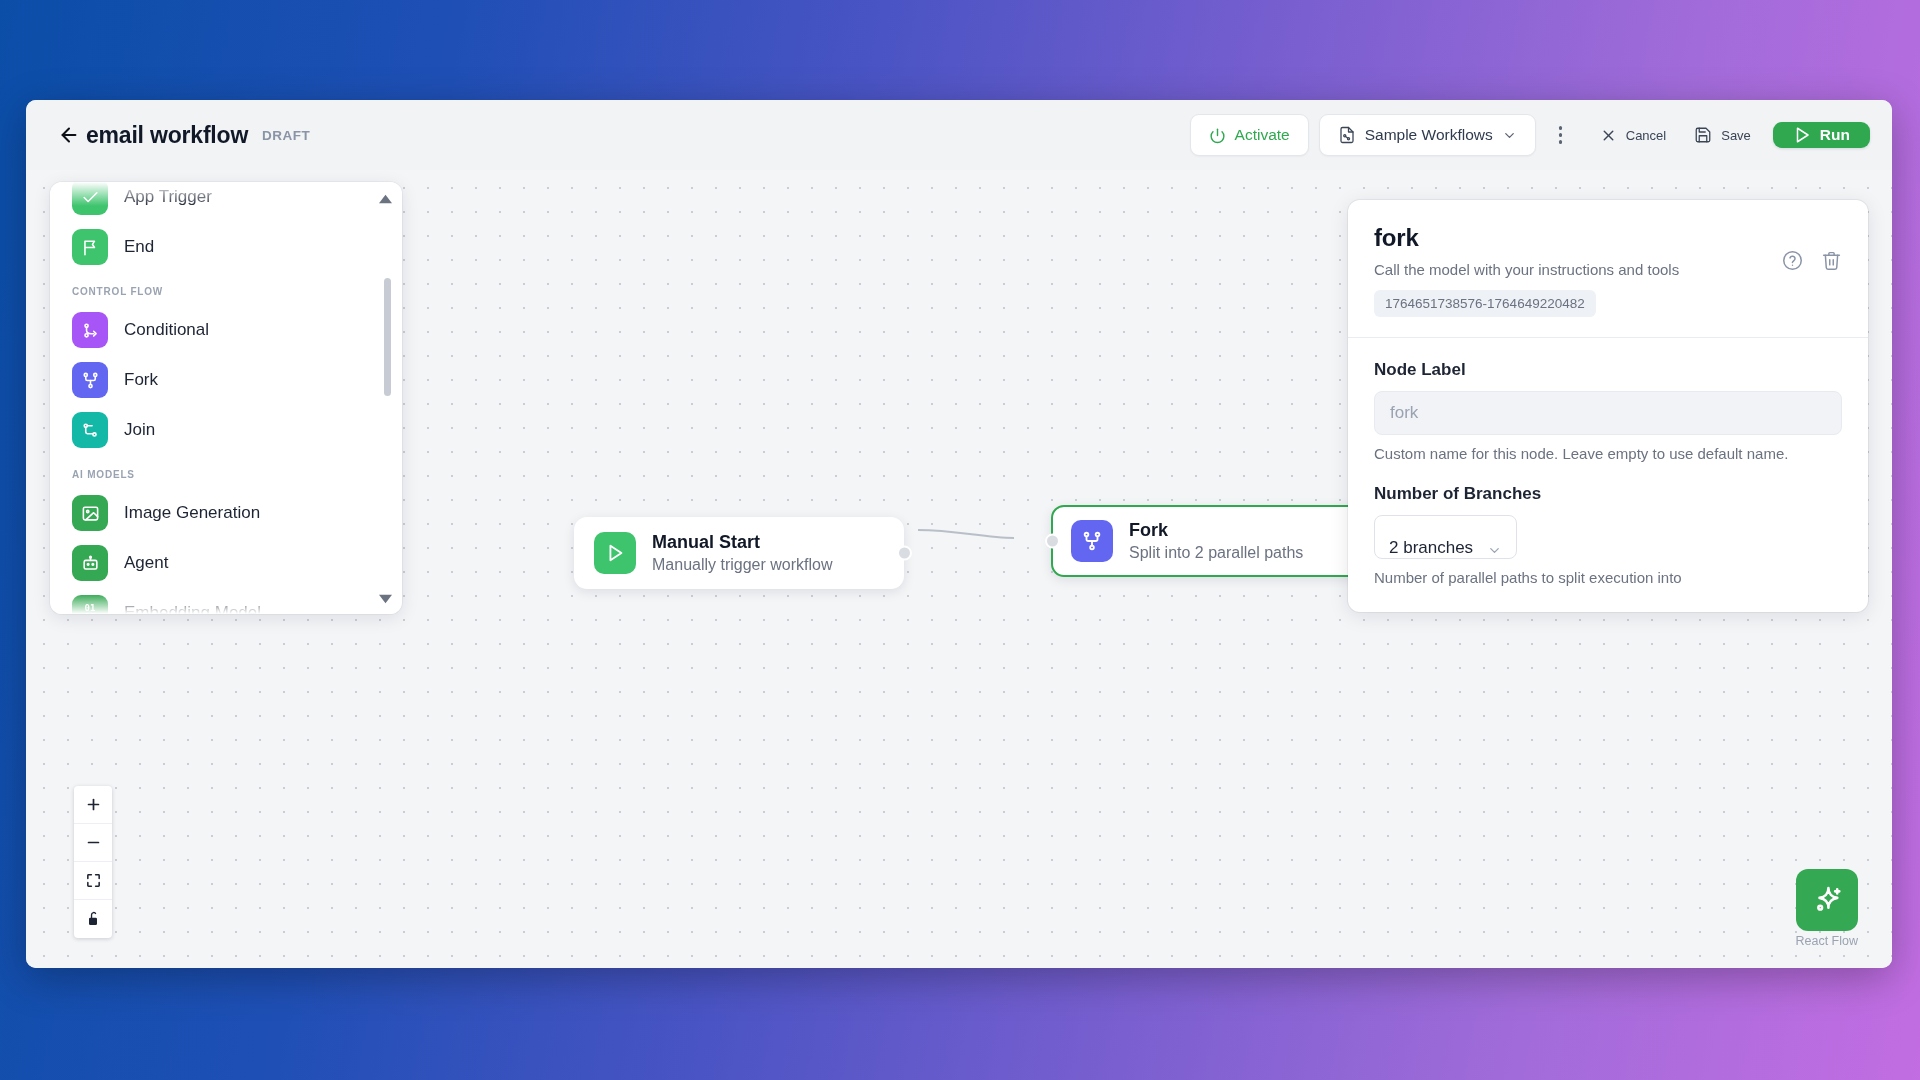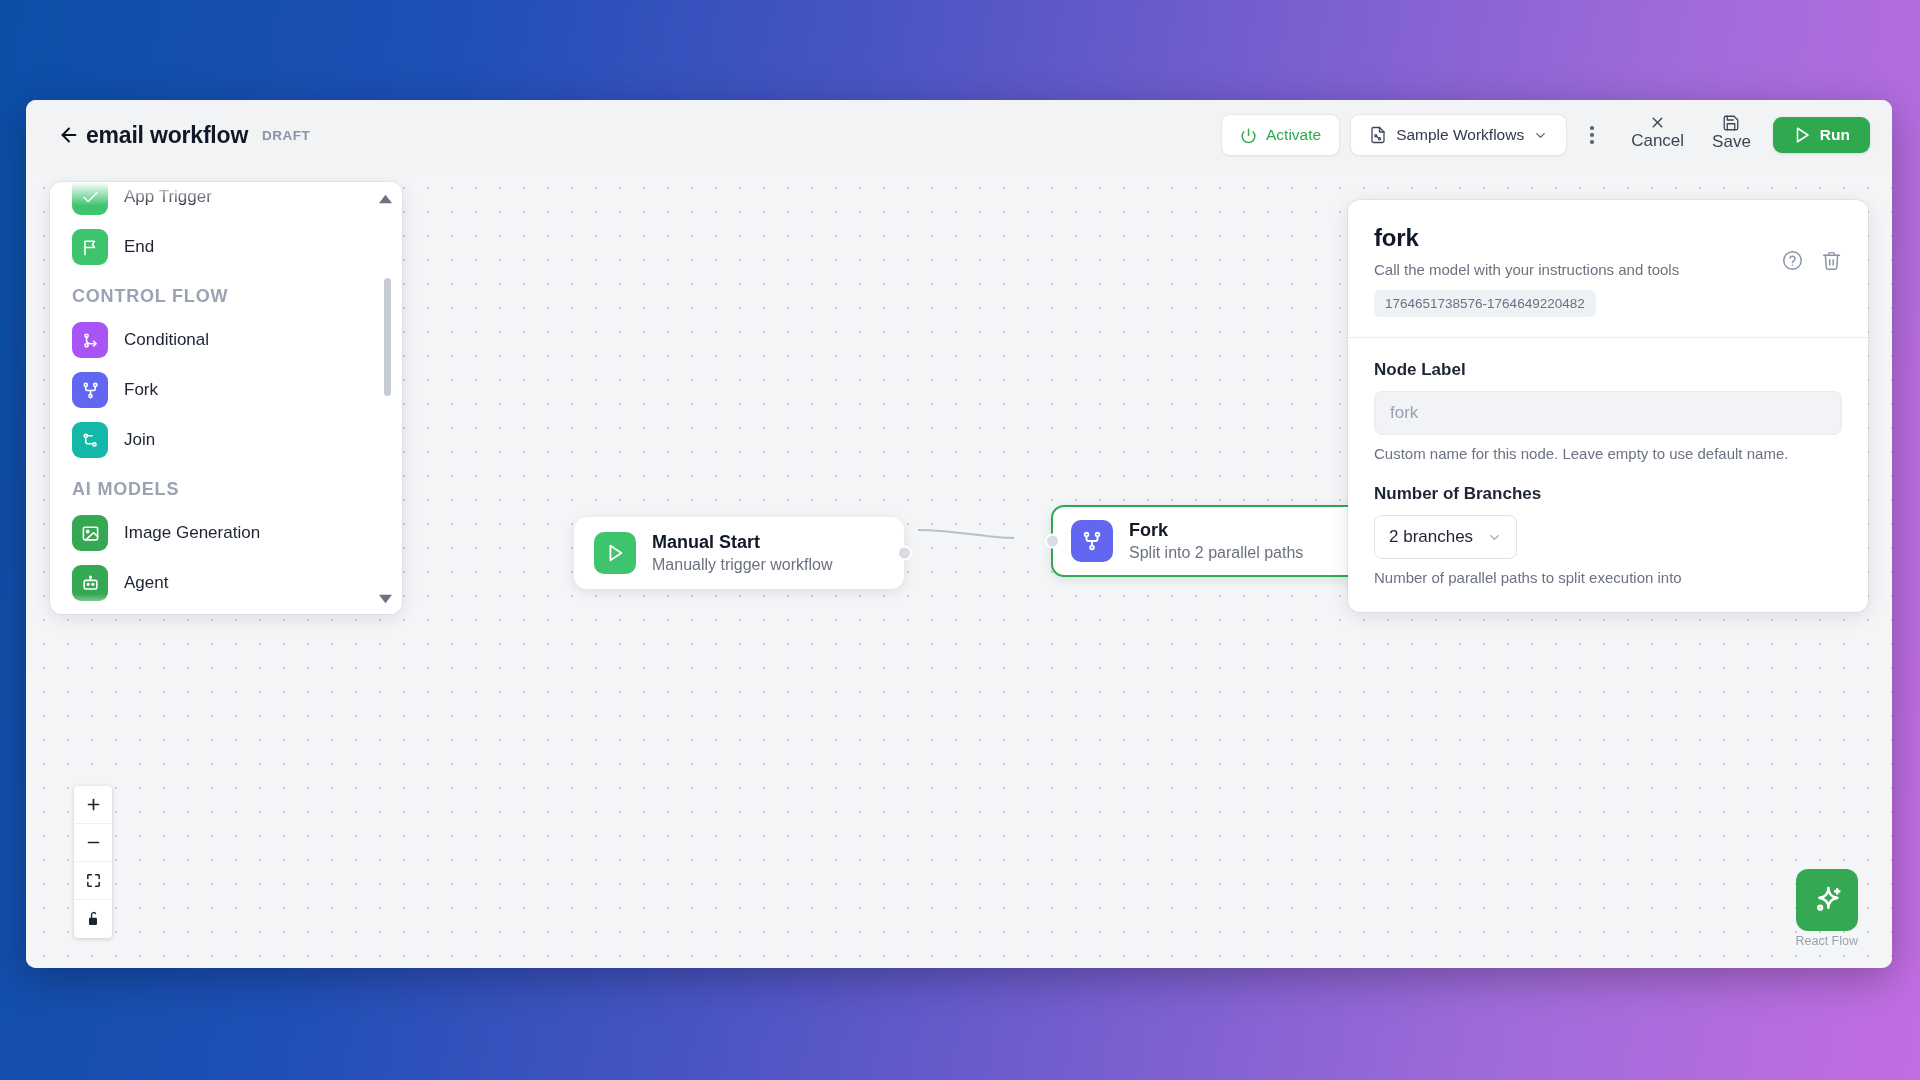--- a/index.html
+++ b/index.html
@@ -58,26 +58,26 @@
     text-align: right;
   }
   .btn-activate { color: #2fa84f; font-weight: 500; }
   .kebab {
     width: 34px; height: 42px;
     display: flex; flex-direction: column; align-items: center; justify-content: center;
     gap: 3.5px; cursor: pointer; margin: 0 8px;
   }
   .kebab i { width: 3.4px; height: 3.4px; border-radius: 50%; background: #5b6472; display: block; }
   .btn-plain {
-    height: 42px; display: flex; align-items: center; 
-    padding: 0 14px; font-size: 17px; color: #3b4556; cursor: pointer;
-    background: transparent; border: none; font-family: inherit; flex-direction: column;
+    height: 42px; display: flex; align-items: center; gap: 9px;
+    padding: 0 14px; font-size: 13px; color: #3b4556; cursor: pointer;
+    background: transparent; border: none; font-family: inherit;
   }
   .btn-run {
-    height: 36px; background: #2fa84f; border-radius: 9px;
+    height: 26px; background: #2fa84f; border-radius: 9px;
     display: flex; align-items: center; gap: 9px;
     padding: 0 20px; color: #fff; font-size: 15.5px; font-weight: 600;
     cursor: pointer; margin-left: 8px;
     box-shadow: 0 1px 3px rgba(16,24,40,.12);
   }
 
   
   .canvas {
     position: absolute; left: 0; top: 70px;
     width: 100%; height: 798px;
@@ -100,21 +100,21 @@
     display: flex; align-items: center; gap: 16px;
     padding: 7px 18px 7px 22px; cursor: pointer;
   }
   .pal-icon {
     width: 36px; height: 36px; border-radius: 9px;
     display: flex; align-items: center; justify-content: center;
     flex: 0 0 36px; color: #fff;
   }
   .pal-label { font-size: 17px; color: #1d2433; font-weight: 500; }
   .pal-section {
-    font-size: 18px; font-weight: 600; color: #9aa3b2;
+    font-size: 10px; font-weight: 600; color: #9aa3b2;
     letter-spacing: .8px; padding: 14px 22px 8px 22px;
   }
   .pal-arrow {
     position: absolute; right: 6px; width: 22px;
     display: flex; justify-content: center; color: #6b7280; font-size: 11px;
   }
   .pal-arrow.up { top: 12px; }
   .pal-arrow.down { bottom: 10px; }
   .pal-track {
     position: absolute; right: 11px; top: 36px; bottom: 36px;
@@ -185,21 +185,21 @@
   .field-label { font-size: 17px; font-weight: 700; color: #1d2433; margin-top: 22px; }
   .field-input {
     margin-top: 11px; height: 44px; width: 100%;
     background: #f1f3f7; border: 1px solid #e7eaf0; border-radius: 8px;
     display: flex; align-items: center; padding: 0 15px;
     font-size: 17px; color: #9aa3b2; cursor: text;
   }
   .field-help { font-size: 15px; color: #6b7280; margin-top: 10px; }
   .field-select {
     margin-top: 11px; height: 44px; min-width: 140px; display: inline-flex;
-    align-items: center; gap: 14px; justify-content: space-between;
+    align-items: flex-end; gap: 14px; justify-content: space-between;
     background: #fff; border: 1px solid #dfe3e9; border-radius: 8px;
     padding: 0 14px; font-size: 17px; color: #1d2433; cursor: pointer;
   }
 
   
   .controls {
     position: absolute; left: 48px; bottom: 30px;
     width: 38px; background: #fff; border-radius: 4px;
     box-shadow: 0 1px 4px rgba(16,24,40,.18);
     overflow: hidden;

